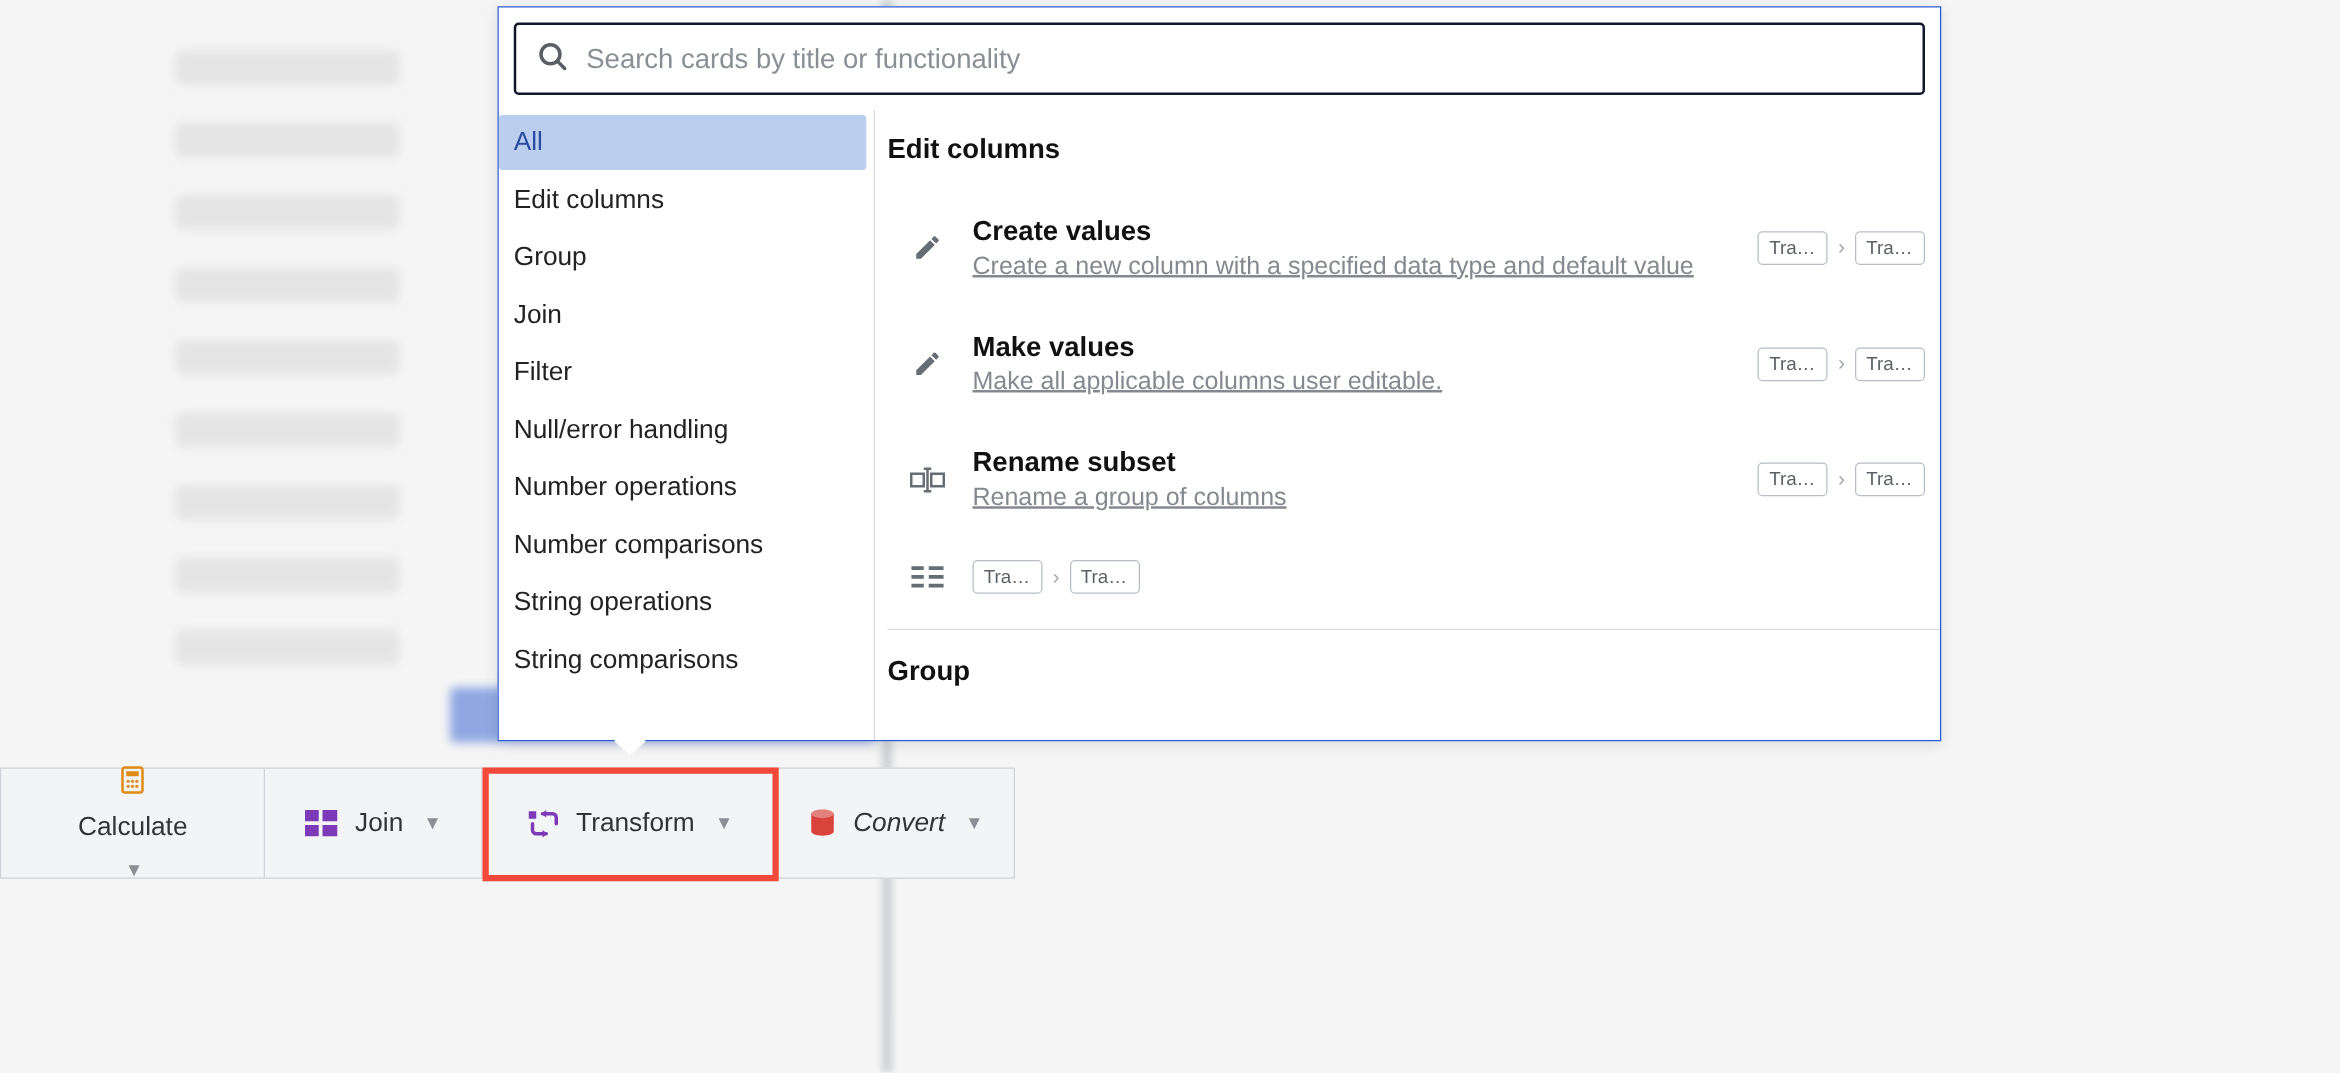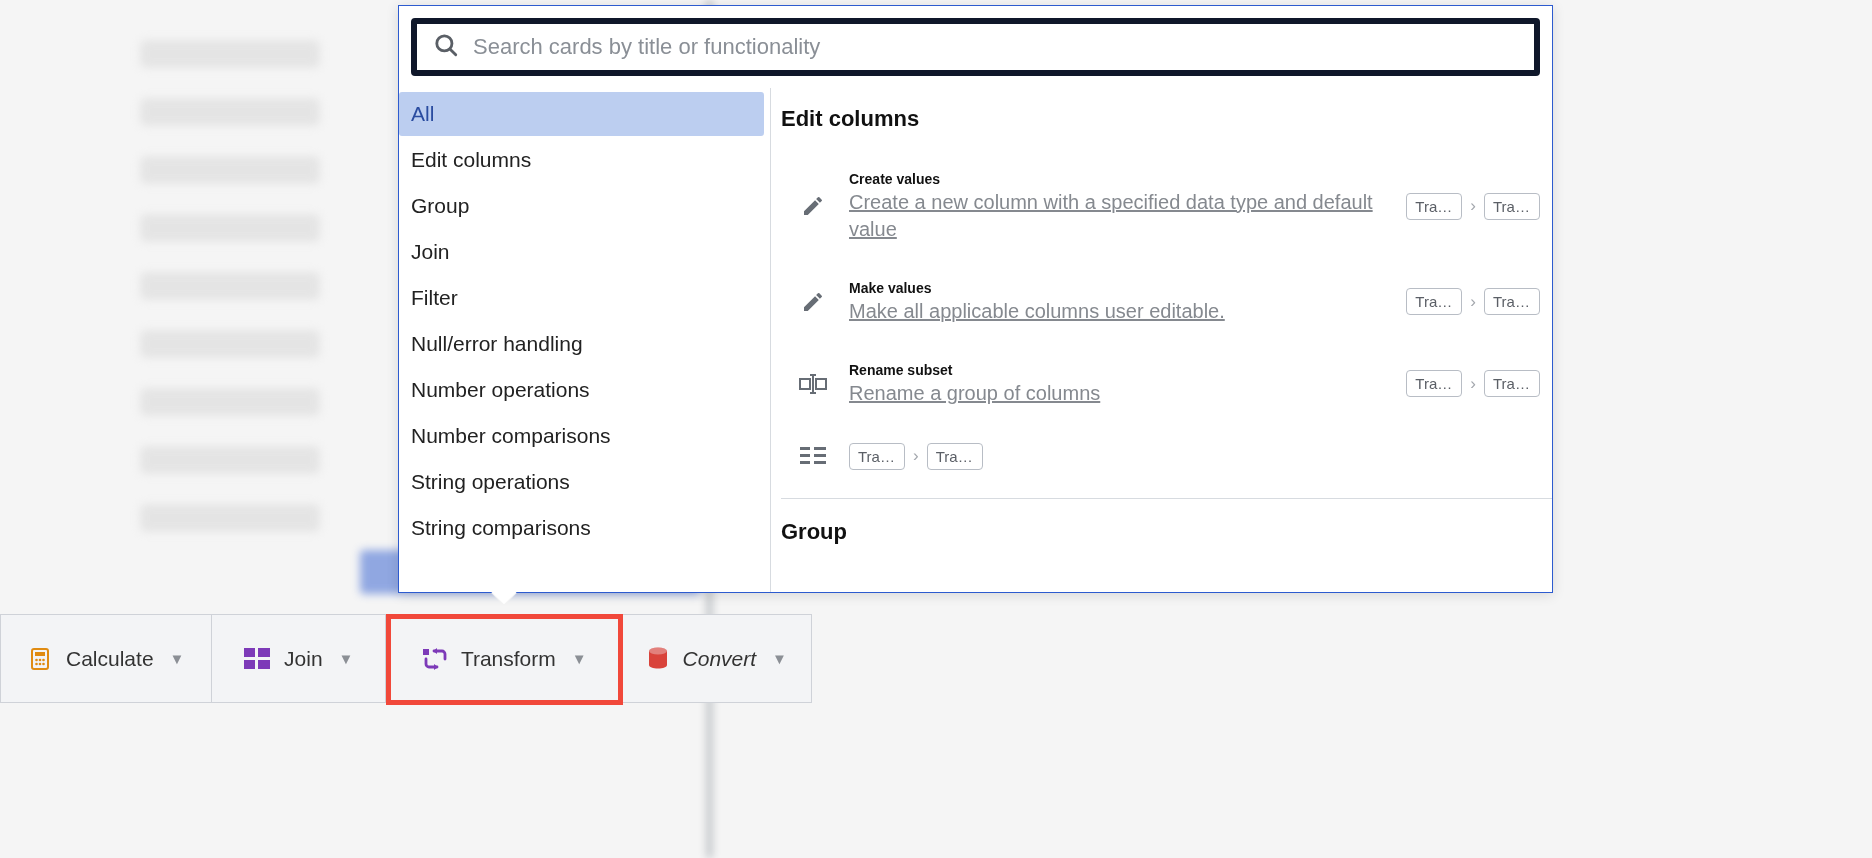--- a/index.html
+++ b/index.html
@@ -69,21 +69,21 @@
   }
   .search-wrap {
     padding: 12px;
   }
   .search-box {
     display: flex;
     align-items: center;
     gap: 14px;
     width: 100%;
     height: 58px;
-    border: 6px solid #0f172a;
+    border: 2px solid #0f172a;
     border-radius: 4px;
     padding: 0 16px;
   }
   .search-box svg { flex-shrink: 0; }
   .search-input {
     border: none;
     outline: none;
     font-size: 22px;
     color: #333;
     flex: 1;
@@ -91,21 +91,21 @@
   }
   .search-input::placeholder { color: #8a8f96; }
 
   .popover-body {
     flex: 1;
     display: flex;
     min-height: 0;
   }
 
   .cat-list {
-    width: 372px;
+    width: 301px;
     border-right: 1px solid #d7dbe0;
     overflow-y: auto;
     padding: 2px 0 6px 0;
   }
   .cat-item {
     padding: 10px 12px 10px 12px;
     font-size: 21px;
     color: #222;
     cursor: pointer;
     border-radius: 3px;
@@ -148,21 +148,21 @@
     justify-content: center;
     align-items: center;
     color: #6b7078;
     flex-shrink: 0;
   }
   .card-text {
     flex: 1;
     min-width: 0;
   }
   .card-title {
-    font-size: 14px;
+    font-size: 22px;
     font-weight: 700;
     color: #111;
     line-height: 1.35;
   }
   .card-desc {
     font-size: 20px;
     color: #85898f;
     line-height: 1.35;
     text-decoration: underline;
   }
@@ -346,21 +346,21 @@
             <span class="tag-box">Transf…</span>
           </div>
         </div>
         <div class="section-divider"></div>
         <div class="section-title">Group</div>
       </div>
   </div>
 </div>
 
 <div class="toolbar" id="toolbar">
-    <div class="toolbar-cell" style="width: 212px;">
+    <div class="toolbar-cell" style="width: 212px; flex-direction: column;">
       <span class="icon">
         <svg width="24" height="24" viewBox="0 0 24 24" fill="#e08b12">
           <rect x="4" y="2" width="16" height="20" rx="2" fill="none" stroke="#e08b12" stroke-width="2"></rect>
           <rect x="7" y="5" width="10" height="4" fill="#e08b12"></rect>
           <circle cx="8.5" cy="13" r="1.3"></circle>
           <circle cx="12" cy="13" r="1.3"></circle>
           <circle cx="15.5" cy="13" r="1.3"></circle>
           <circle cx="8.5" cy="17" r="1.3"></circle>
           <circle cx="12" cy="17" r="1.3"></circle>
           <circle cx="15.5" cy="17" r="1.3"></circle>

